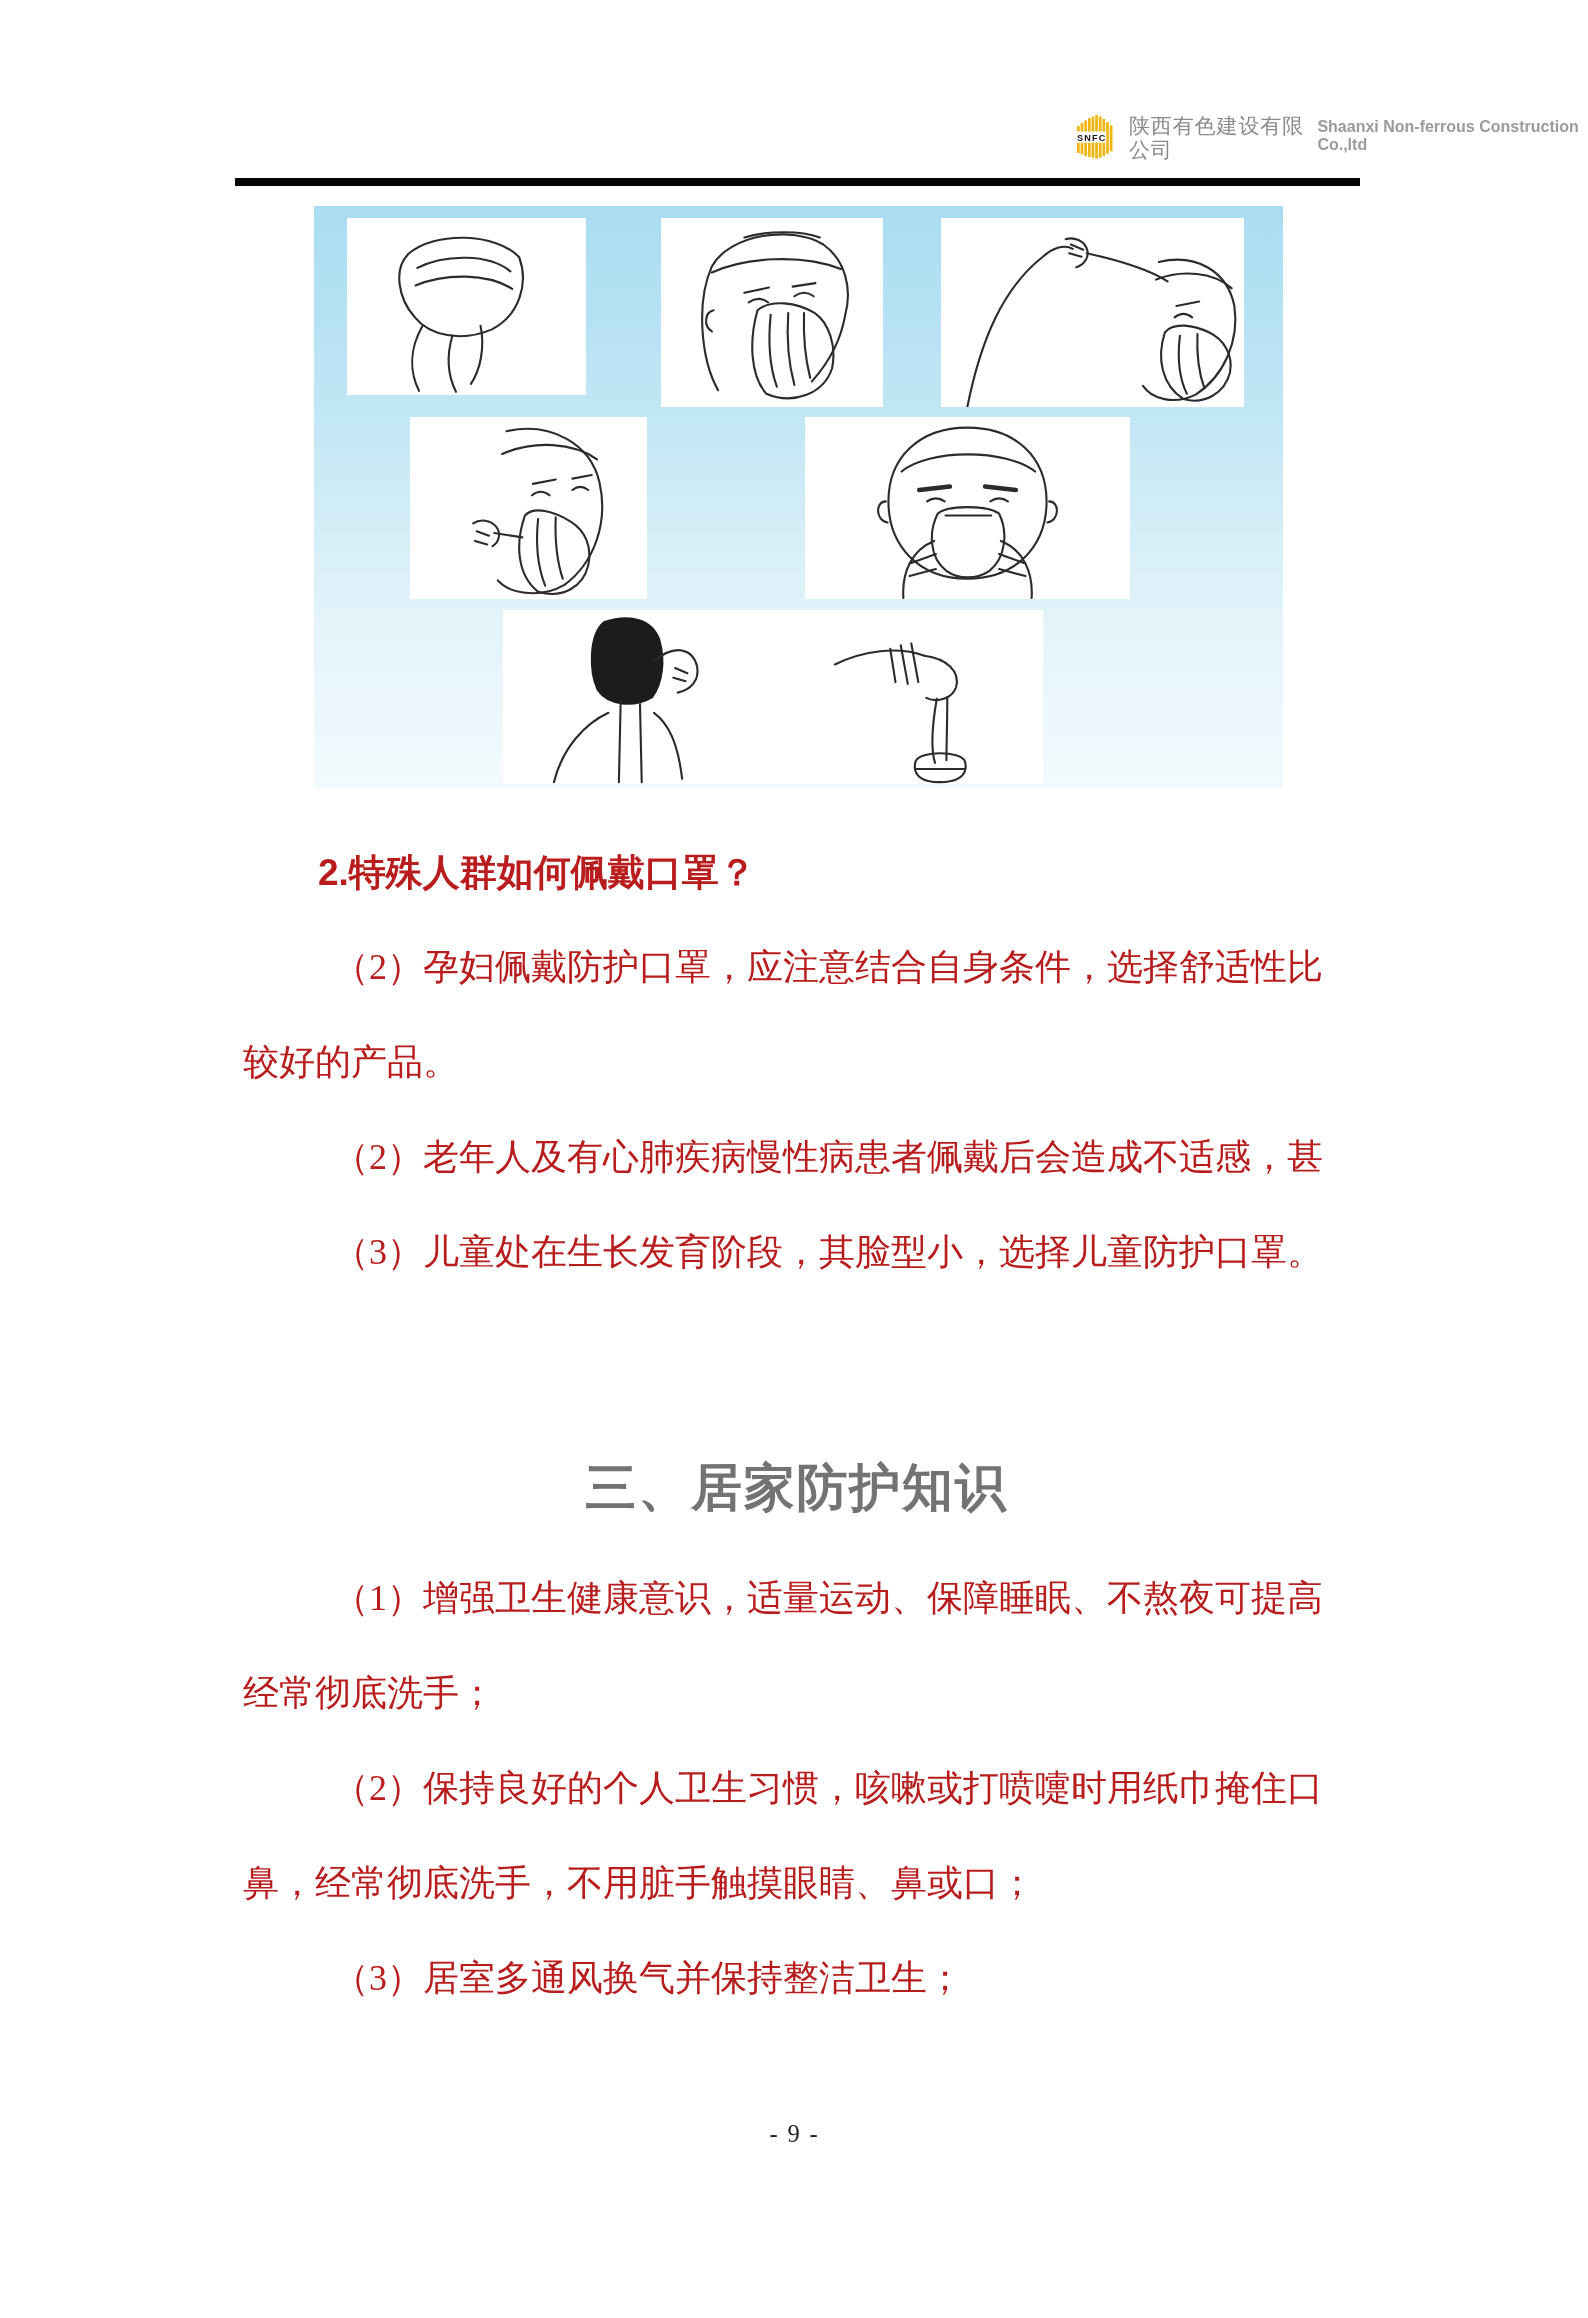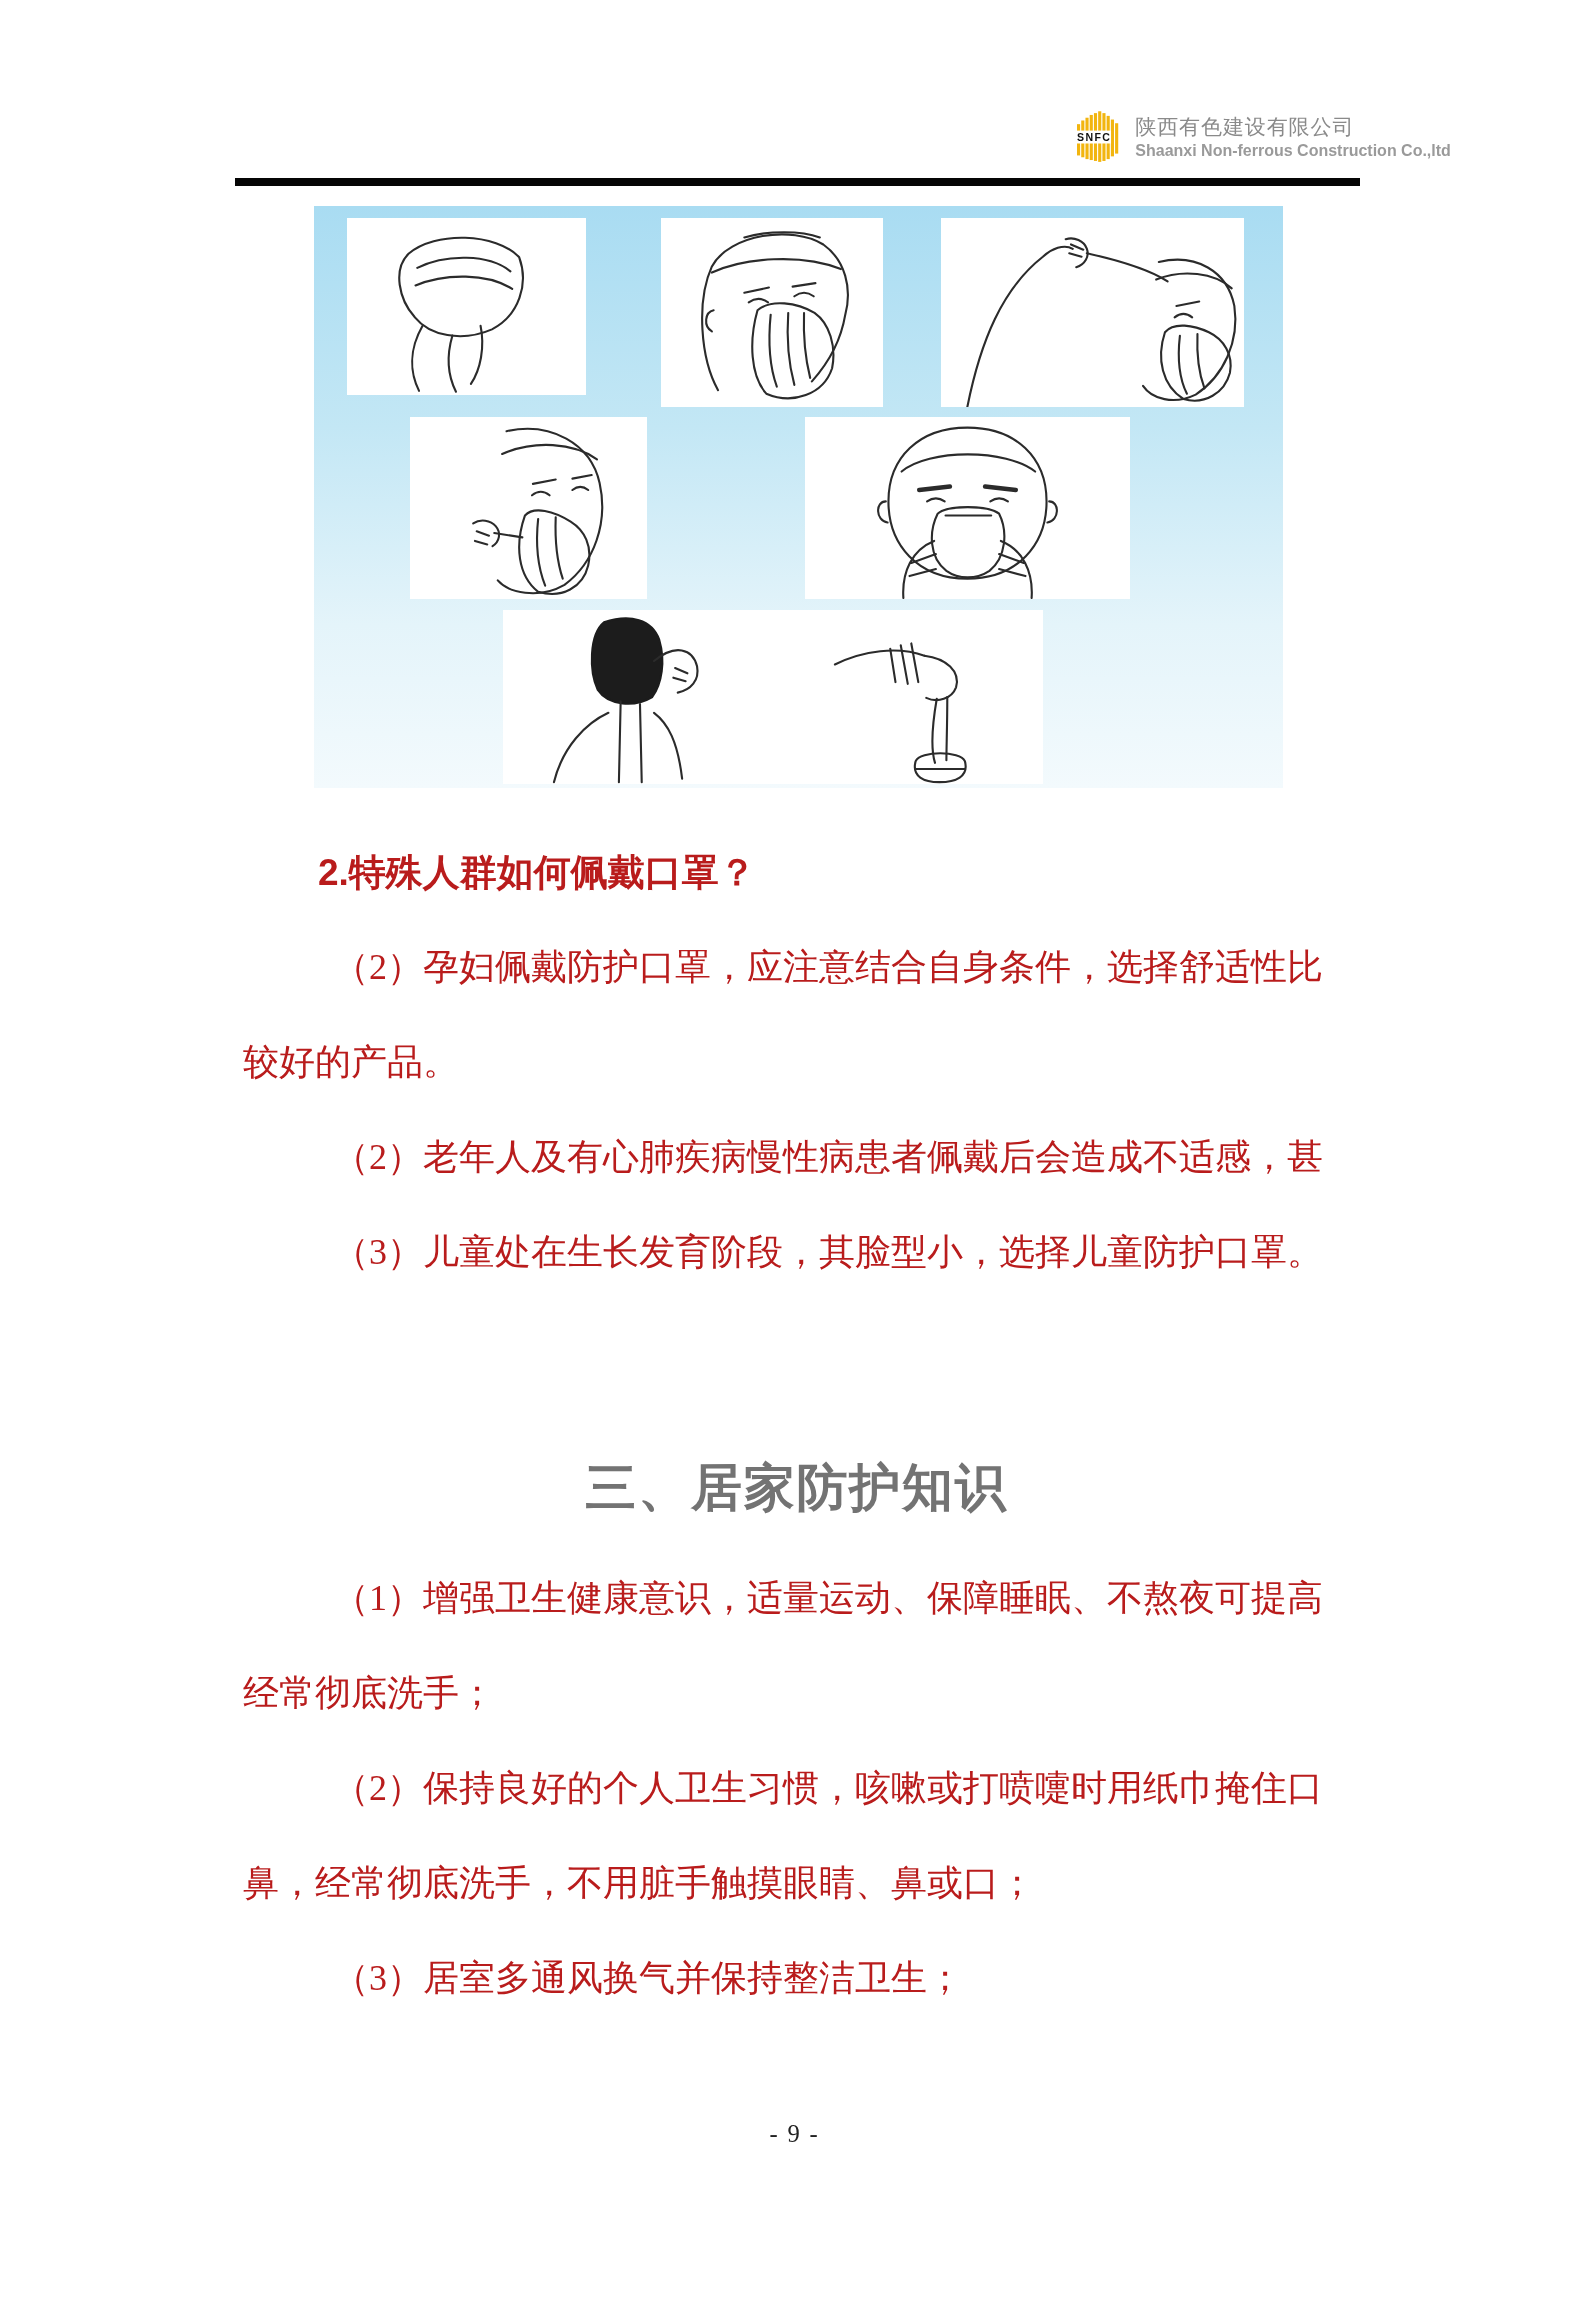--- a/index.html
+++ b/index.html
@@ -8,21 +8,21 @@
     width:1589px;height:2319px;
     background:#ffffff;
     font-family:"Liberation Serif", serif;
     color:#111;
     overflow:hidden;
     border-radius:9px;
   }
   
   .logo{position:absolute;left:1077px;top:111px;display:flex;align-items:center;gap:12.3px;}
   .logo-icon{width:46px;height:53px;display:block;}
-  .logo-text{display:flex;flex-direction:column;line-height:1.1;}
+  .logo-text{display:flex;flex-direction:row;line-height:1.1;}
   .logo-zh{font-size:21px;letter-spacing:0.9px;color:#8a8a8a;font-family:"Liberation Sans",sans-serif;}
   .logo-en{font-size:16px;color:#9a9a9a;margin-top:3.5px;font-family:"Liberation Sans",sans-serif;font-weight:700;}
   .header-rule{position:absolute;left:235px;top:178px;width:1125px;height:8px;background:#050505;}
   
   .figure{
     position:absolute;left:314px;top:206px;width:969px;height:582px;
     background:linear-gradient(180deg,#a9dcf2 0%,#c3e7f5 38%,#e4f4fa 72%,#f3fafd 100%);
   }
   .panel{position:absolute;background:#ffffff;}
   .panel svg{width:100%;height:100%;display:block;}

